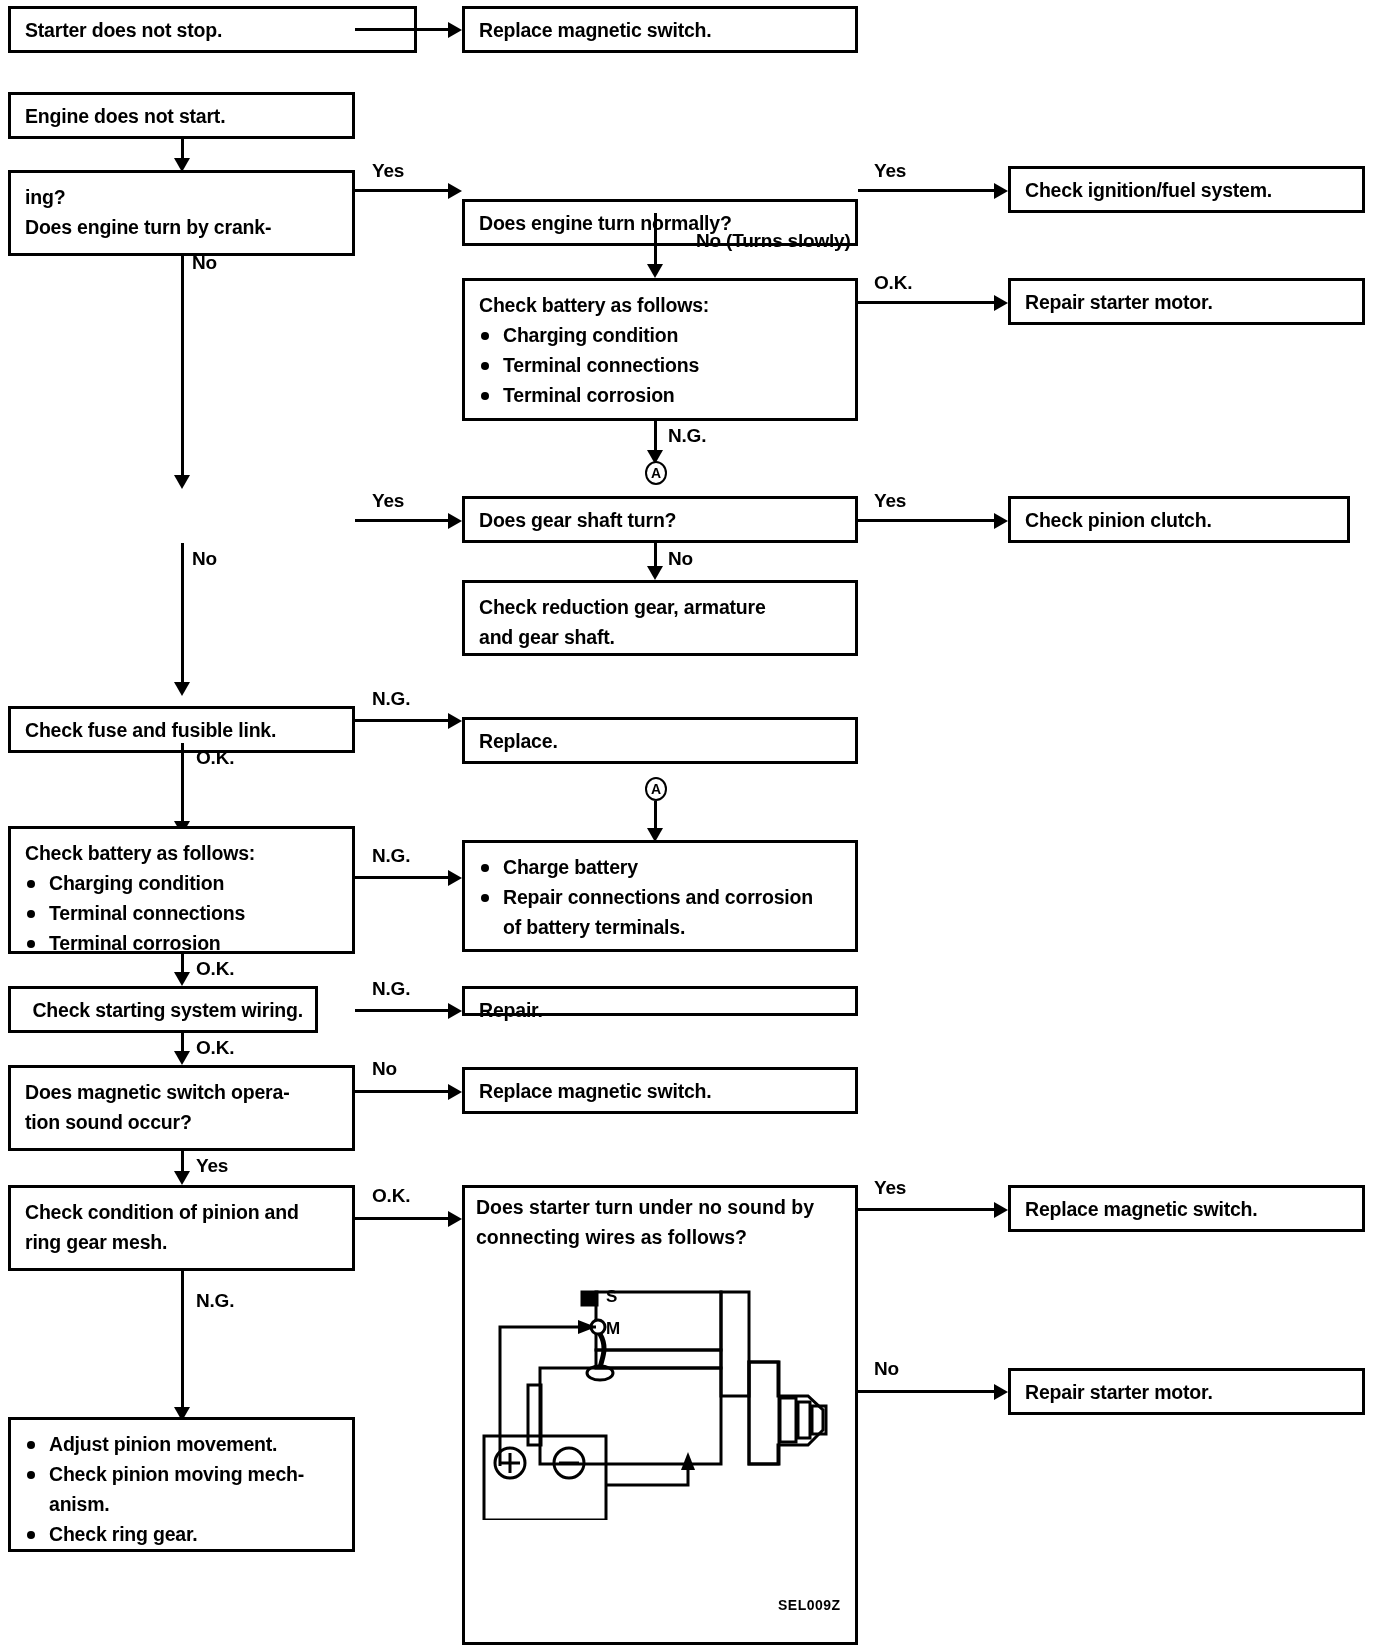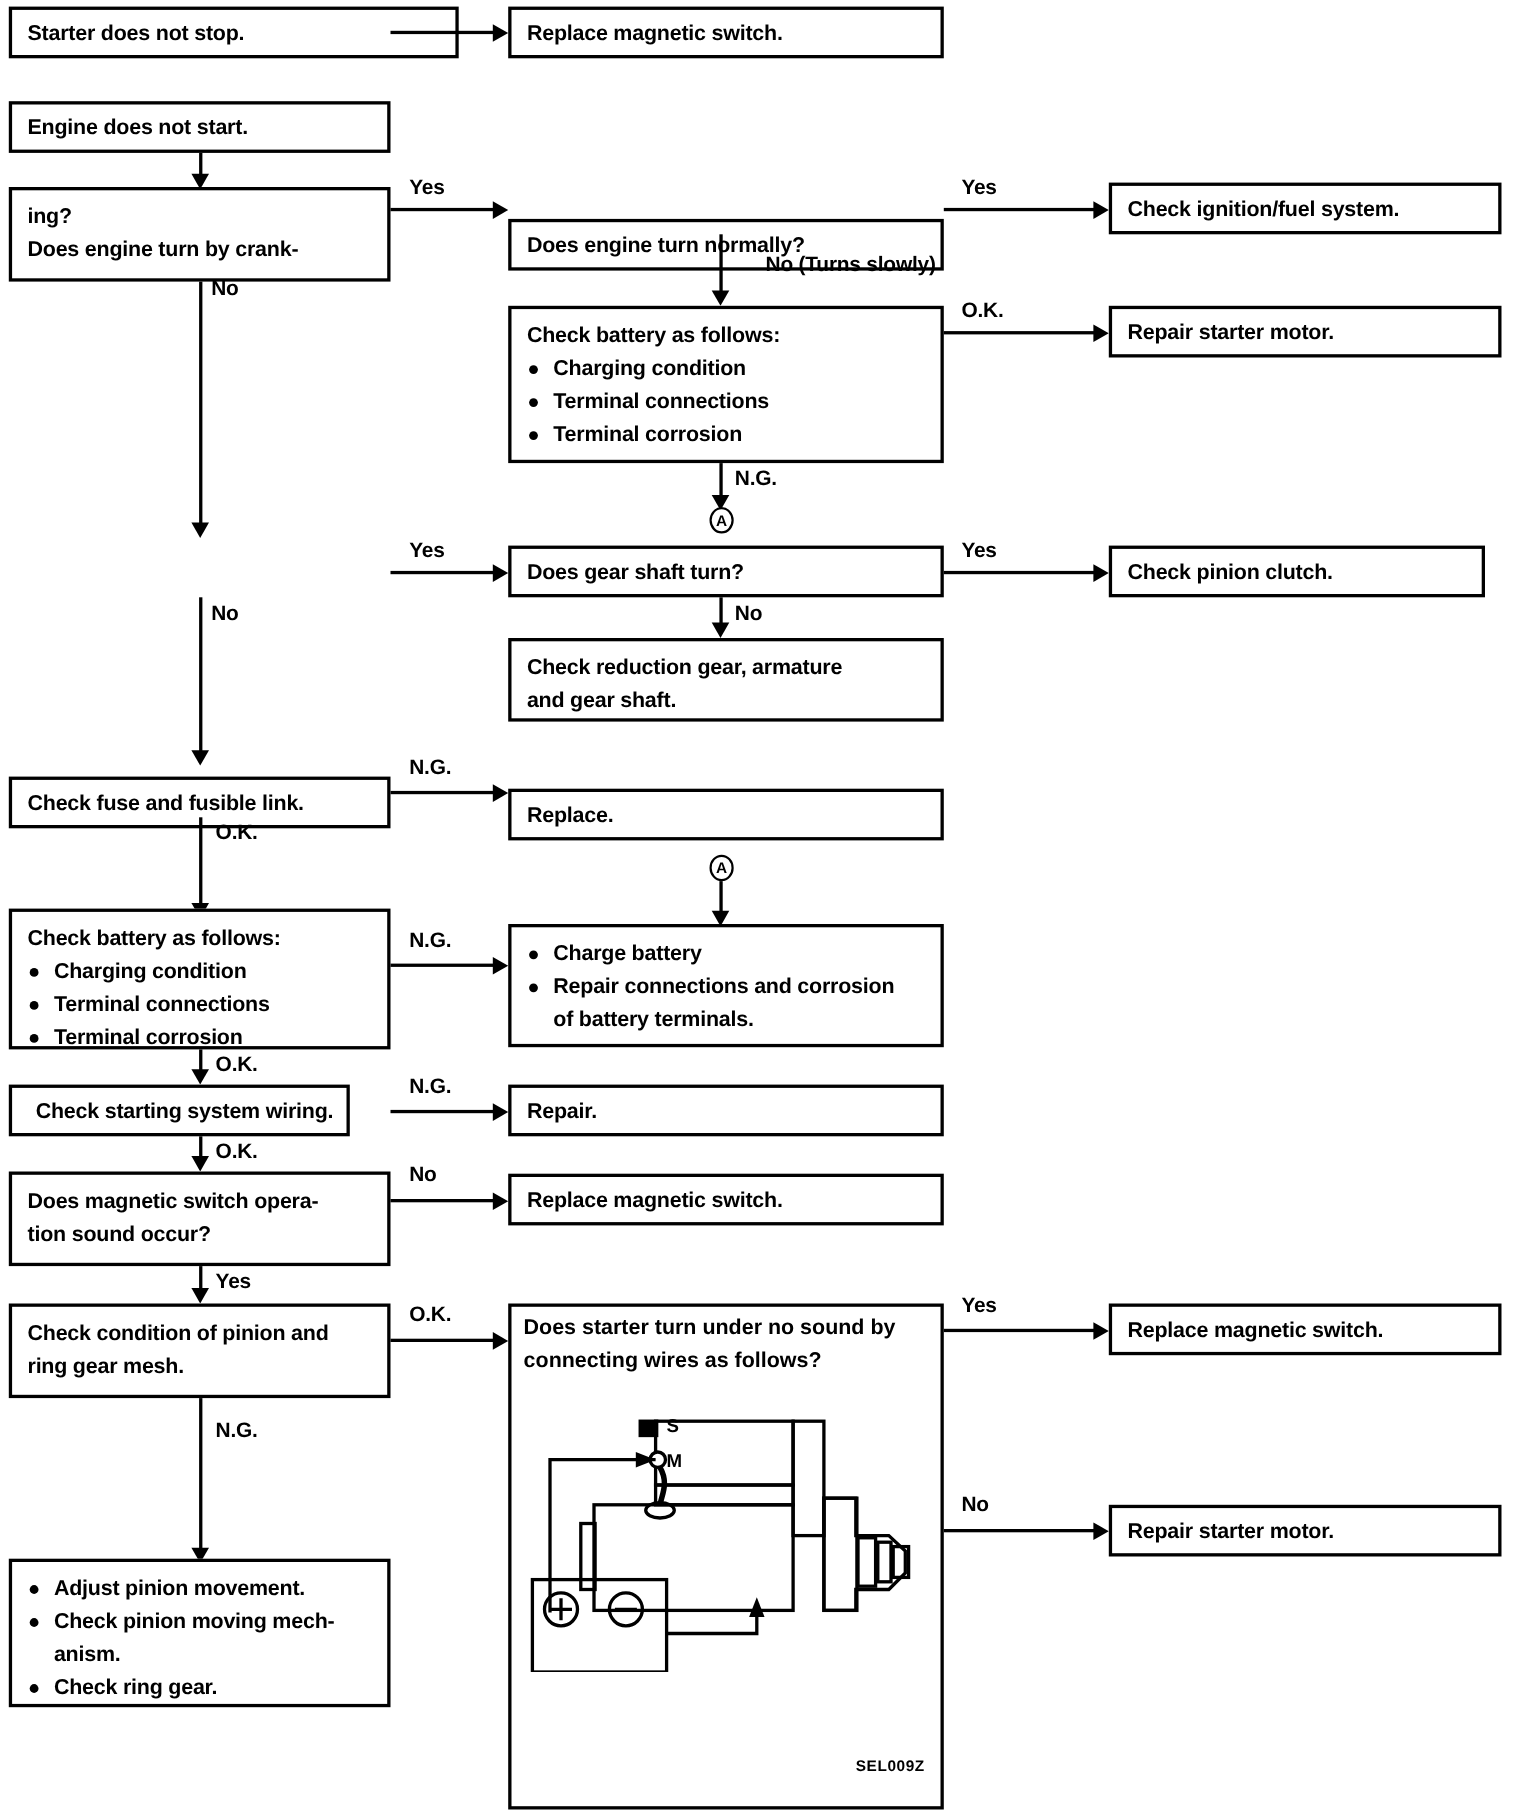--- a/index.html
+++ b/index.html
@@ -242,21 +242,21 @@
   <div class="lbl" style="left:196px;top:958px;">O.K.</div>
   <div class="vline" style="left:181px;top:954px;width:3px;height:22px;"></div>
   <div class="arrow-d" style="left:174px;top:972px;"></div>
 
   <div class="box" style="left:8px;top:986px;width:310px;height:47px;text-align:right;">
     <span class="line">Check starting system wiring.</span>
   </div>
   <div class="lbl" style="left:372px;top:978px;">N.G.</div>
   <div class="hline" style="left:355px;top:1009px;width:95px;"></div>
   <div class="arrow-r" style="left:448px;top:1003px;"></div>
-  <div class="box" style="left:462px;top:986px;width:396px;height:47px;">
+  <div class="box" style="left:462px;top:986px;width:396px;height:30px;">
     <span class="line">Repair.</span>
   </div>
 
   <div class="lbl" style="left:196px;top:1037px;">O.K.</div>
   <div class="vline" style="left:181px;top:1033px;width:3px;height:22px;"></div>
   <div class="arrow-d" style="left:174px;top:1051px;"></div>
 
   <div class="box tall" style="left:8px;top:1065px;width:347px;height:86px;">
     <span class="line">Does magnetic switch opera-</span>
     <span class="line">tion sound occur?</span>

